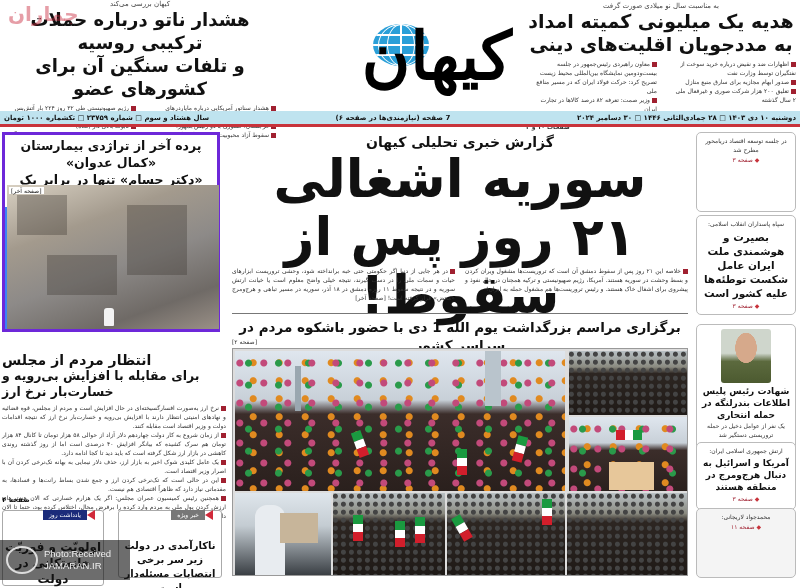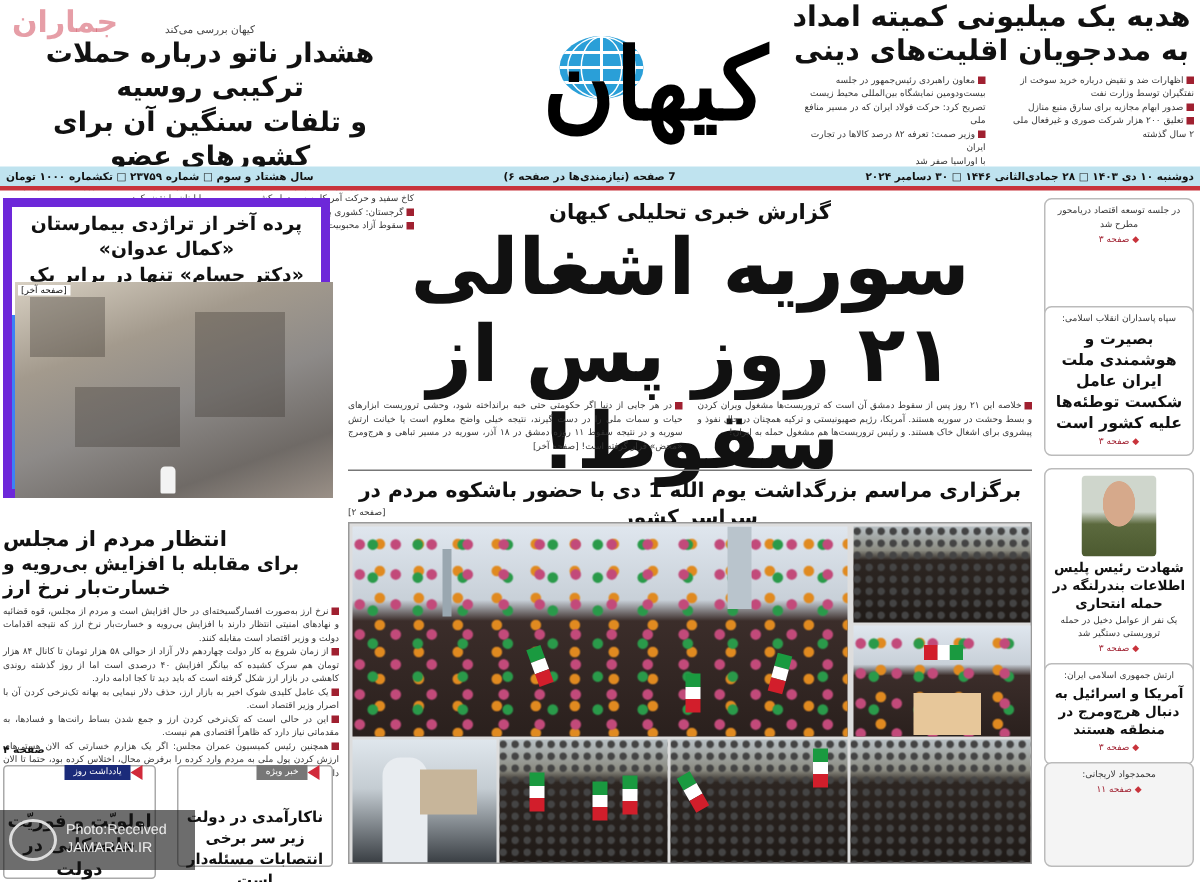--- a/index.html
+++ b/index.html
@@ -27,21 +27,21 @@
   
   #tl-story { left: 4px; top: 0; width: 272px; height: 108px; }
   #tl-headline { text-align: center; font-weight: bold; font-size: 18px; line-height: 23px; }
   #watermark-red { left: 8px; top: 2px; font-size: 20px; font-weight: bold; color: rgba(200,40,60,0.45); direction: rtl; }
 
   
   #date-band { left: 0; top: 111px; width: 800px; height: 13px; background: #bfe3ef; display: flex; justify-content: space-between; align-items: center; padding: 0 4px; font-size: 7px; color: #111; font-weight: bold; }
   #red-rule { left: 0; top: 124px; width: 800px; height: 3px; background: #c8333b; }
 
   
-  #lc-top { left: 2px; top: 132px; width: 218px; height: 200px; border: 6px solid #6d28d9; background: #3b82f6; }
+  #lc-top { left: 2px; top: 132px; width: 218px; height: 200px; border: 3px solid #6d28d9; background: #3b82f6; }
   #lc-top-head { text-align: center; font-weight: bold; font-size: 12.5px; line-height: 17px; padding: 2px 2px; background: #fff; }
   #rubble { position: absolute; left: 2px; top: 50px; width: 212px; height: 144px;
     background: linear-gradient(160deg, #d8d0c2 0%, #a39a8d 30%, #8d8a88 55%, #6f6a66 80%, #9a9087 100%); }
   #rubble .walker { position: absolute; left: 97px; top: 123px; width: 10px; height: 18px; background: #f3f3f3; border-radius: 3px 3px 1px 1px; }
   #rubble .blk { position: absolute; background: rgba(60,55,50,0.35); }
   #lc-top-page { position: absolute; left: 4px; top: 52px; font-size: 6px; background: #fff; padding: 0 2px; }
 
   #lc-mid { left: 2px; top: 352px; width: 224px; height: 150px; }
   #lc-mid-head { text-align: left; font-weight: bold; font-size: 12.5px; line-height: 16px; }
   #lc-mid-body { margin-top: 3px; font-size: 6px; line-height: 9px; color: #333; text-align: justify; }
@@ -107,21 +107,21 @@
       <span class="h" style="top:20px"></span>
       <span class="h" style="top:30px"></span>
     <span class="v" style="left:27px"></span>
     <span class="arc" style="left:14px;width:28px"></span>
     <span class="arc" style="left:5px;width:46px"></span>
   </div>
   <div id="logo-text">کیهان</div>
 </div>
 
 <div id="tl-story" class="abs">
-  <div style="text-align:center;font-size:7px;color:#444;margin-top:16px">کیهان بررسی می‌کند</div>
+  <div style="text-align:center;font-size:7px;color:#444;margin-top:0">کیهان بررسی می‌کند</div>
   <div id="tl-headline">
     <div>هشدار ناتو درباره حملات ترکیبی روسیه</div>
     <div>و تلفات سنگین آن برای کشورهای عضو</div>
   </div>
   <div class="tr-cols">
     <div class="tiny">
       <div><span class="sq"></span><span>هشدار سناتور آمریکایی درباره مایاردرهای</span></div>
       <div>کاخ سفید و حرکت آمریکا به سمت ابرکشی</div>
       <div><span class="sq"></span><span>گرجستان: کشوری با دو رئیس‌جمهور!</span></div>
       <div><span class="sq"></span><span>سقوط آزاد محبوبیت حزب کارگر انگلیس</span></div>
@@ -130,20 +130,21 @@
       <div><span class="sq"></span><span>رژیم صهیونیستی طی ۳۲ روز ۲۲۴ بار آتش‌بس</span></div>
       <div>با لبنان را نقض کرد</div>
       <div><span class="sq"></span><span>تابوت بالای دار (نگاه)</span></div>
       <div style="text-align:left;font-weight:bold">[صفحه آخر]</div>
     </div>
   </div>
 </div>
 <div id="watermark-red" class="abs">جماران</div>
 
 <div id="tr-story" class="abs">
+  <div id="tr-kicker">به مناسبت سال نو میلادی صورت گرفت</div>
   <div id="tr-headline">
     <div>هدیه یک میلیونی کمیته امداد</div>
     <div>به مددجویان اقلیت‌های دینی</div>
   </div>
   <div class="tr-cols">
     <div class="tiny">
       <div><span class="sq"></span><span>اظهارات ضد و نقیض درباره خرید سوخت از</span></div>
       <div>نفتگیران توسط وزارت نفت</div>
       <div><span class="sq"></span><span>صدور ابهام مجازیه برای سارق منبع منازل</span></div>
       <div><span class="sq"></span><span>تعلیق ۲۰۰ هزار شرکت صوری و غیرفعال ملی</span></div>
@@ -290,26 +291,26 @@
         <i></i>
       </div>
   </div>
   <div class="ph crowd dense" style="left:334px;top:144px;width:120px;height:82px"></div>
 </div>
 
 <div class="rc-box" style="top:132px;height:80px">
   <div class="rc-kicker">در جلسه توسعه اقتصاد دریامحور مطرح شد</div>
   <div class="rc-page">صفحه ۳</div>
 </div>
-<div class="rc-box" style="top:204px;height:100px">
+<div class="rc-box" style="top:215px;height:100px">
   <div class="rc-kicker">سپاه پاسداران انقلاب اسلامی:</div>
   <div class="rc-head">بصیرت و هوشمندی ملت ایران عامل شکست توطئه‌ها علیه کشور است</div>
   <div class="rc-page">صفحه ۳</div>
 </div>
-<div class="rc-box" style="top:312px;height:148px">
+<div class="rc-box" style="top:324px;height:148px">
   <div id="rc-portrait"></div>
   <div class="rc-head sm">شهادت رئیس پلیس اطلاعات بندرلنگه در حمله انتحاری</div>
   <div class="rc-sub">یک نفر از عوامل دخیل در حمله تروریستی دستگیر شد</div>
   <div class="rc-page">صفحه ۳</div>
 </div>
 <div class="rc-box" style="top:442px;height:68px">
   <div class="rc-kicker">ارتش جمهوری اسلامی ایران:</div>
   <div class="rc-head sm">آمریکا و اسرائیل به دنبال هرج‌ومرج در منطقه هستند</div>
   <div class="rc-page">صفحه ۳</div>
 </div>

